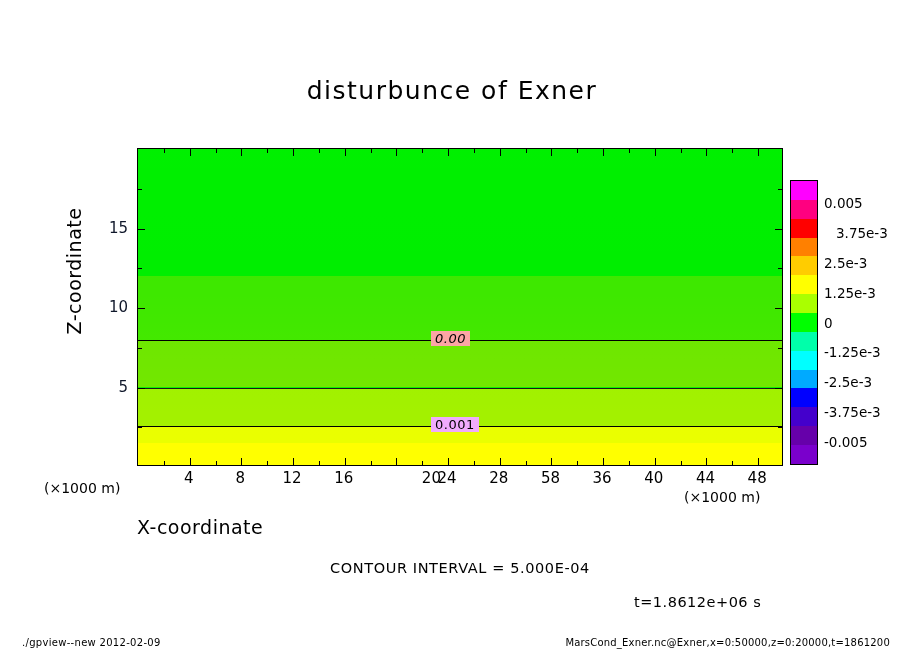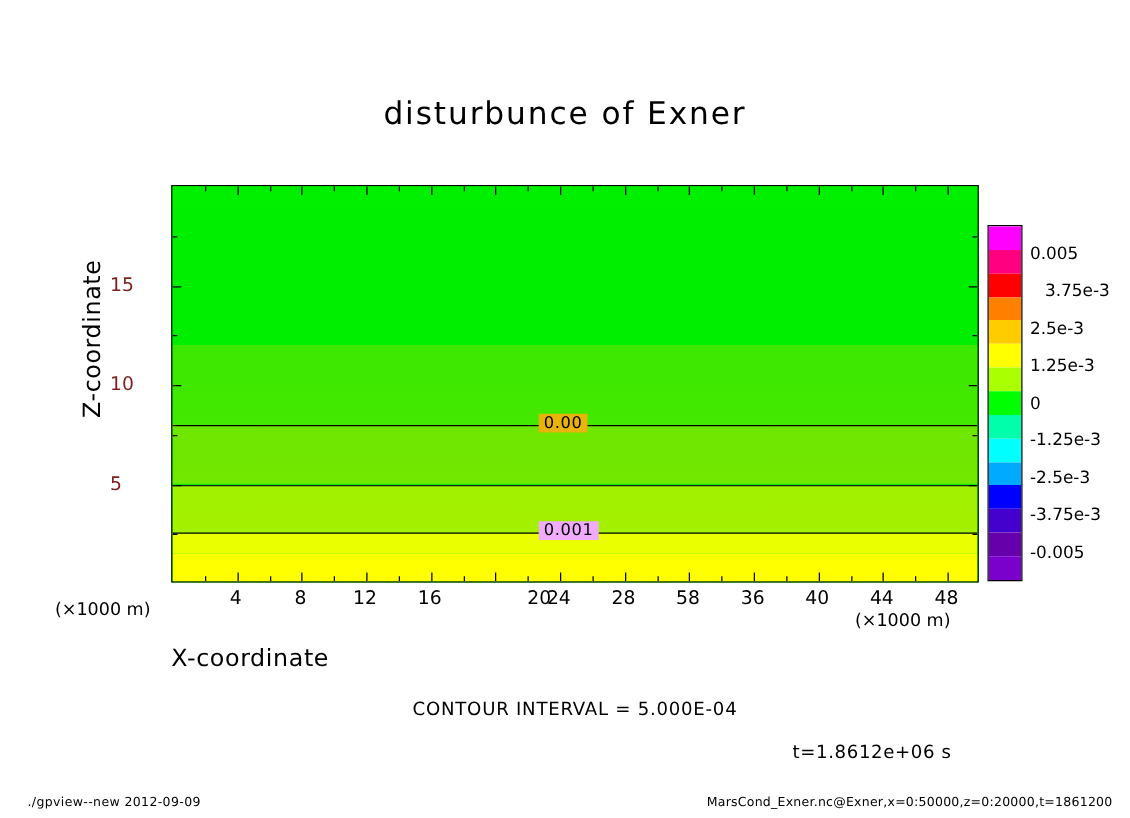--- a/index.html
+++ b/index.html
@@ -79,24 +79,24 @@
     position: absolute;
     font-size: 15px;
     transform: translateX(-50%);
     top: 469px;
     color: #000;
   }
   .ylabel-num {
     position: absolute;
     font-size: 15px;
     transform: translateY(-50%);
-    text-align: left;
+    text-align: right;
     width: 40px;
     left: 88px;
-    color: #7f1d1d;
+    color: #0f172a;
   }
 
   #ytitle {
     left: -26px; top: 260px;
     width: 200px;
     text-align: center;
     transform: rotate(-90deg);
     font-size: 19px;
     letter-spacing: 0.5px;
   }
@@ -164,21 +164,21 @@
 <div class="abs" id="plot-frame">
   <div id="plot-fill">
       <div class="band" style="top: 294.15px; height: 23.85px; background: rgb(255, 255, 0);"></div>
       <div class="band" style="top: 276.66px; height: 17.49px; background: rgb(232, 255, 0);"></div>
       <div class="band" style="top: 238.5px; height: 38.16px; background: rgb(156, 240, 0);"></div>
       <div class="band" style="top: 190.8px; height: 47.7px; background: rgb(106, 230, 0);"></div>
       <div class="band" style="top: 127.2px; height: 63.6px; background: rgb(62, 232, 0);"></div>
       <div class="band" style="top: 0px; height: 127.2px; background: rgb(0, 238, 0);"></div>
       <div class="band" style="top: 0px; height: 318px; background: linear-gradient(rgba(0, 255, 0, 0.1) 0%, rgba(0, 255, 0, 0) 45%, rgba(255, 255, 0, 0.1) 100%);"></div>
       <div class="contour-line" style="top: 190.8px;"></div>
-      <div class="contour-label" style="top: 181.8px; left: 293px; background: #eab308;">0.00</div>
+      <div class="contour-label" style="top: 181.8px; left: 293px; background: #fca5a5; font-style: italic;">0.00</div>
       <div class="contour-line thin" style="top: 238.5px;"></div>
       <div class="contour-line" style="top: 276.66px;"></div>
       <div class="contour-label" style="top: 267.66px; left: 293px; background: #f0abfc;">0.001</div>
       <div class="tick-x" style="left: 51.68px;"></div>
       <div class="tick-x bottom" style="left: 51.68px;"></div>
       <div class="tick-x" style="left: 103.36px;"></div>
       <div class="tick-x bottom" style="left: 103.36px;"></div>
       <div class="tick-x" style="left: 155.04px;"></div>
       <div class="tick-x bottom" style="left: 155.04px;"></div>
       <div class="tick-x" style="left: 206.72px;"></div>
@@ -259,21 +259,21 @@
     <div class="cb-cell" style="height: 18.8667px; background: rgb(0, 255, 0);"></div>
     <div class="cb-cell" style="height: 18.8667px; background: rgb(0, 255, 170);"></div>
     <div class="cb-cell" style="height: 18.8667px; background: rgb(0, 255, 255);"></div>
     <div class="cb-cell" style="height: 18.8667px; background: rgb(0, 170, 255);"></div>
     <div class="cb-cell" style="height: 18.8667px; background: rgb(0, 0, 255);"></div>
     <div class="cb-cell" style="height: 18.8667px; background: rgb(68, 0, 204);"></div>
     <div class="cb-cell" style="height: 18.8667px; background: rgb(102, 0, 170);"></div>
     <div class="cb-cell" style="height: 18.8667px; background: rgb(122, 0, 204);"></div>
   </div>
 
-<div class="abs" id="footer-left">./gpview--new   2012-09-09</div>
+<div class="abs" id="footer-left">./gpview--new   2012-02-09</div>
 <div class="abs" id="footer-right">MarsCond_Exner.nc@Exner,x=0:50000,z=0:20000,t=1861200</div>
 
 <div class="xlabel-num" style="left: 188.68px;">4</div>
 <div class="xlabel-num" style="left: 240.36px;">8</div>
 <div class="xlabel-num" style="left: 292.04px;">12</div>
 <div class="xlabel-num" style="left: 343.72px;">16</div>
 <div class="xlabel-num" style="left: 395.4px; margin-left: 36px;">20</div>
 <div class="xlabel-num" style="left: 447.08px;">24</div>
 <div class="xlabel-num" style="left: 498.76px;">28</div>
 <div class="xlabel-num" style="left: 550.44px;">58</div>

